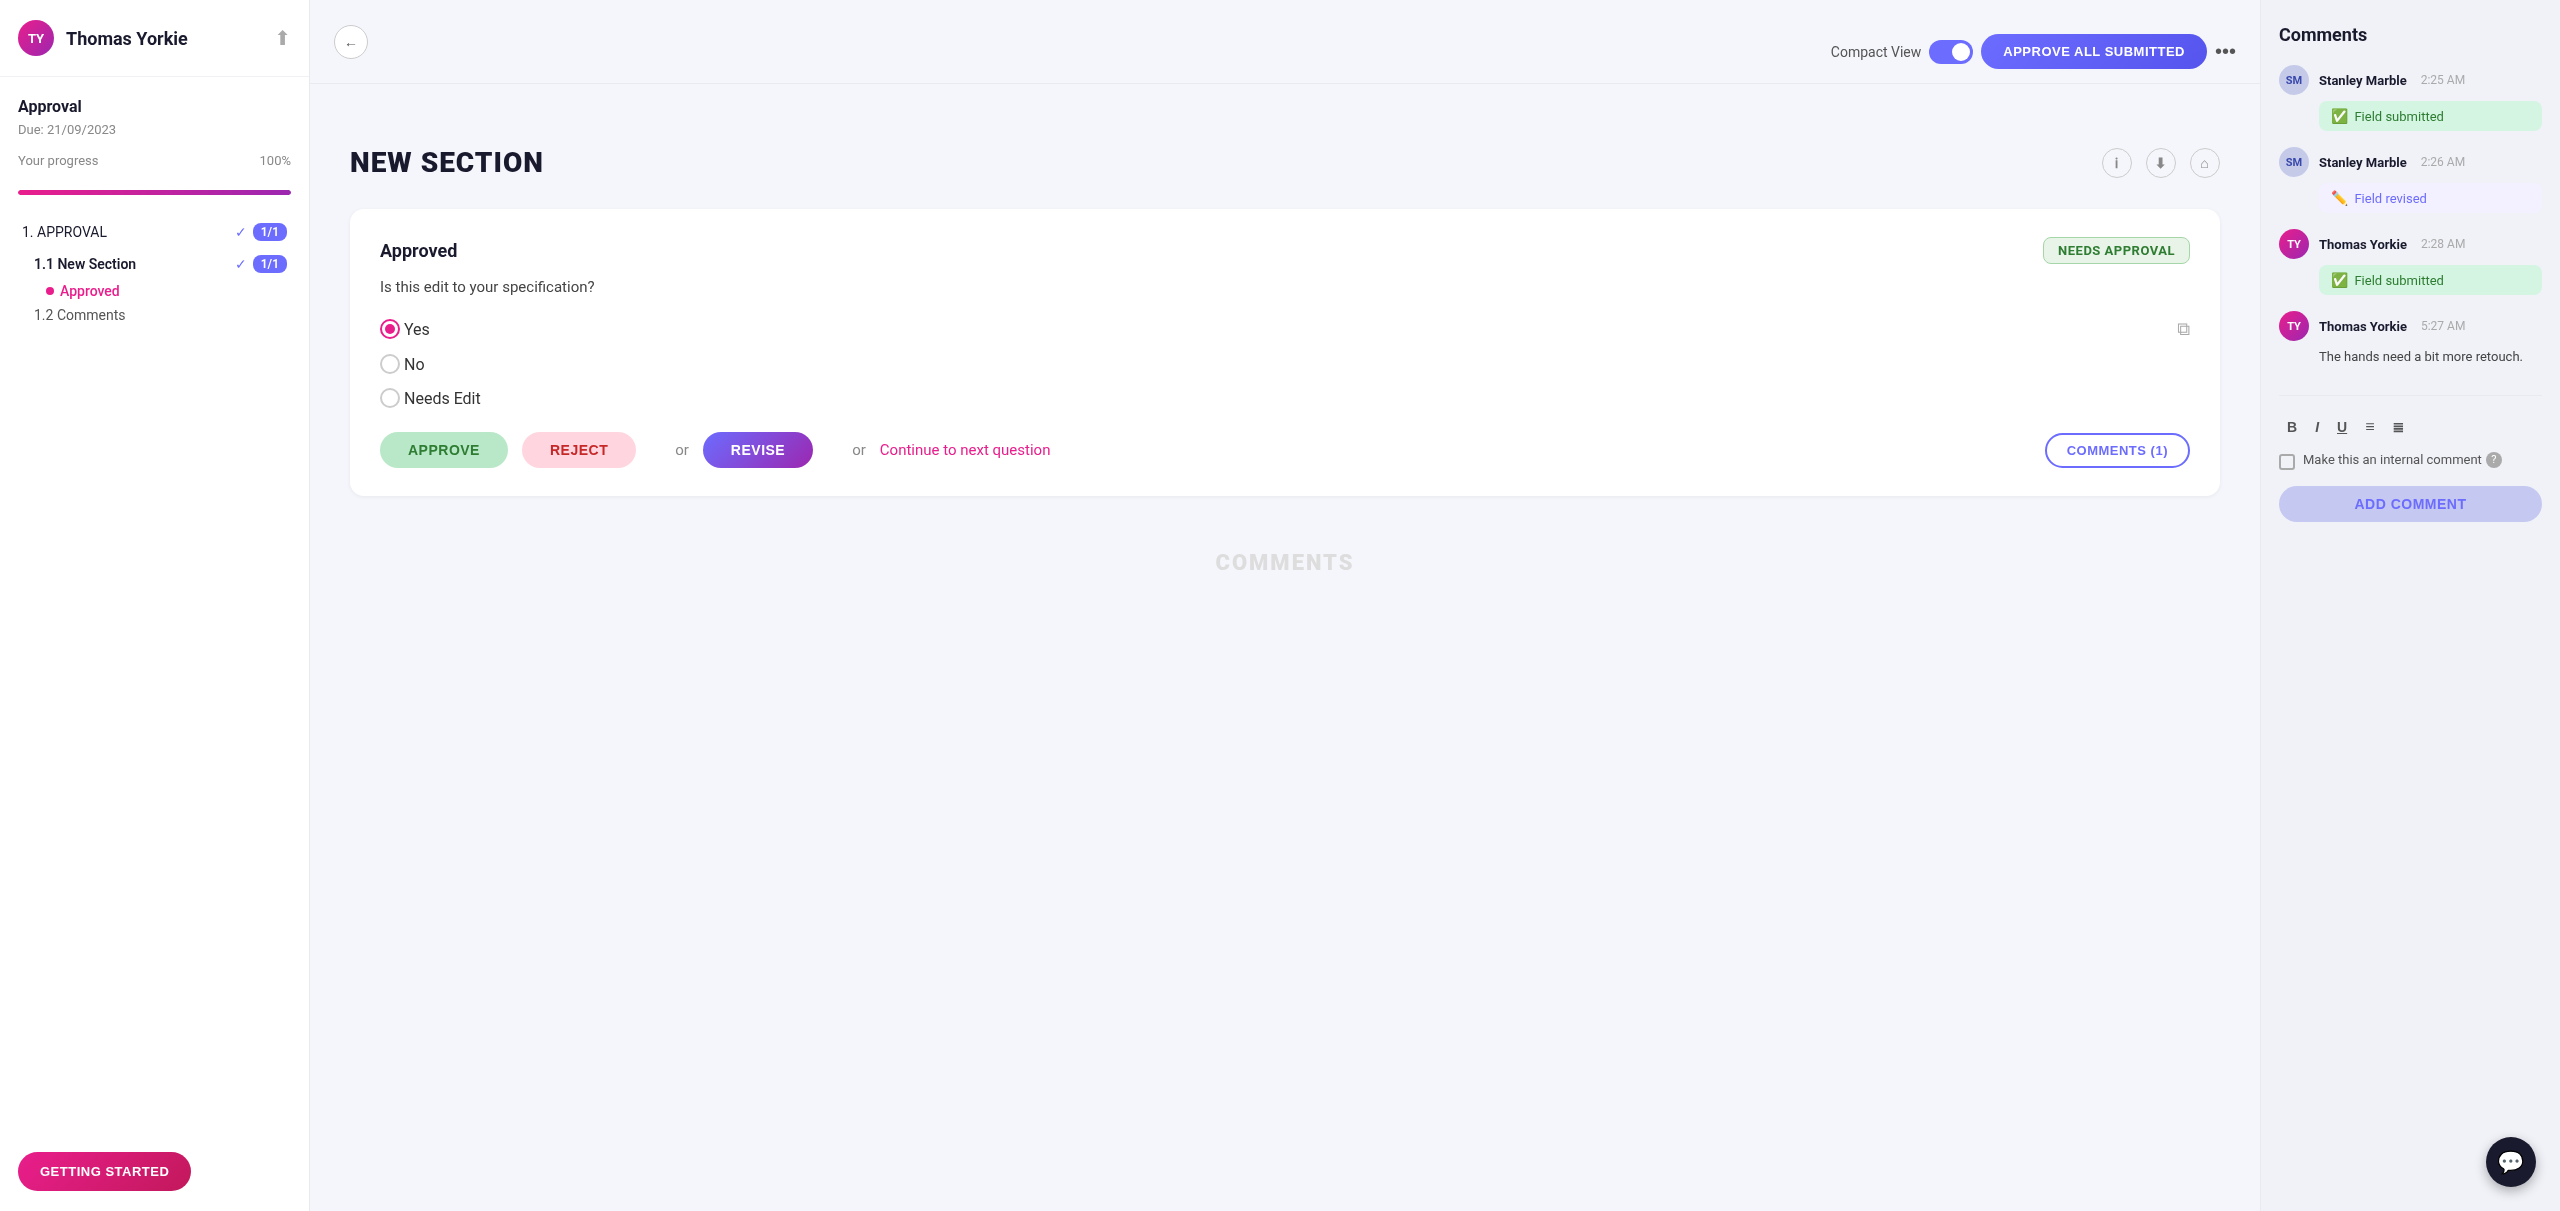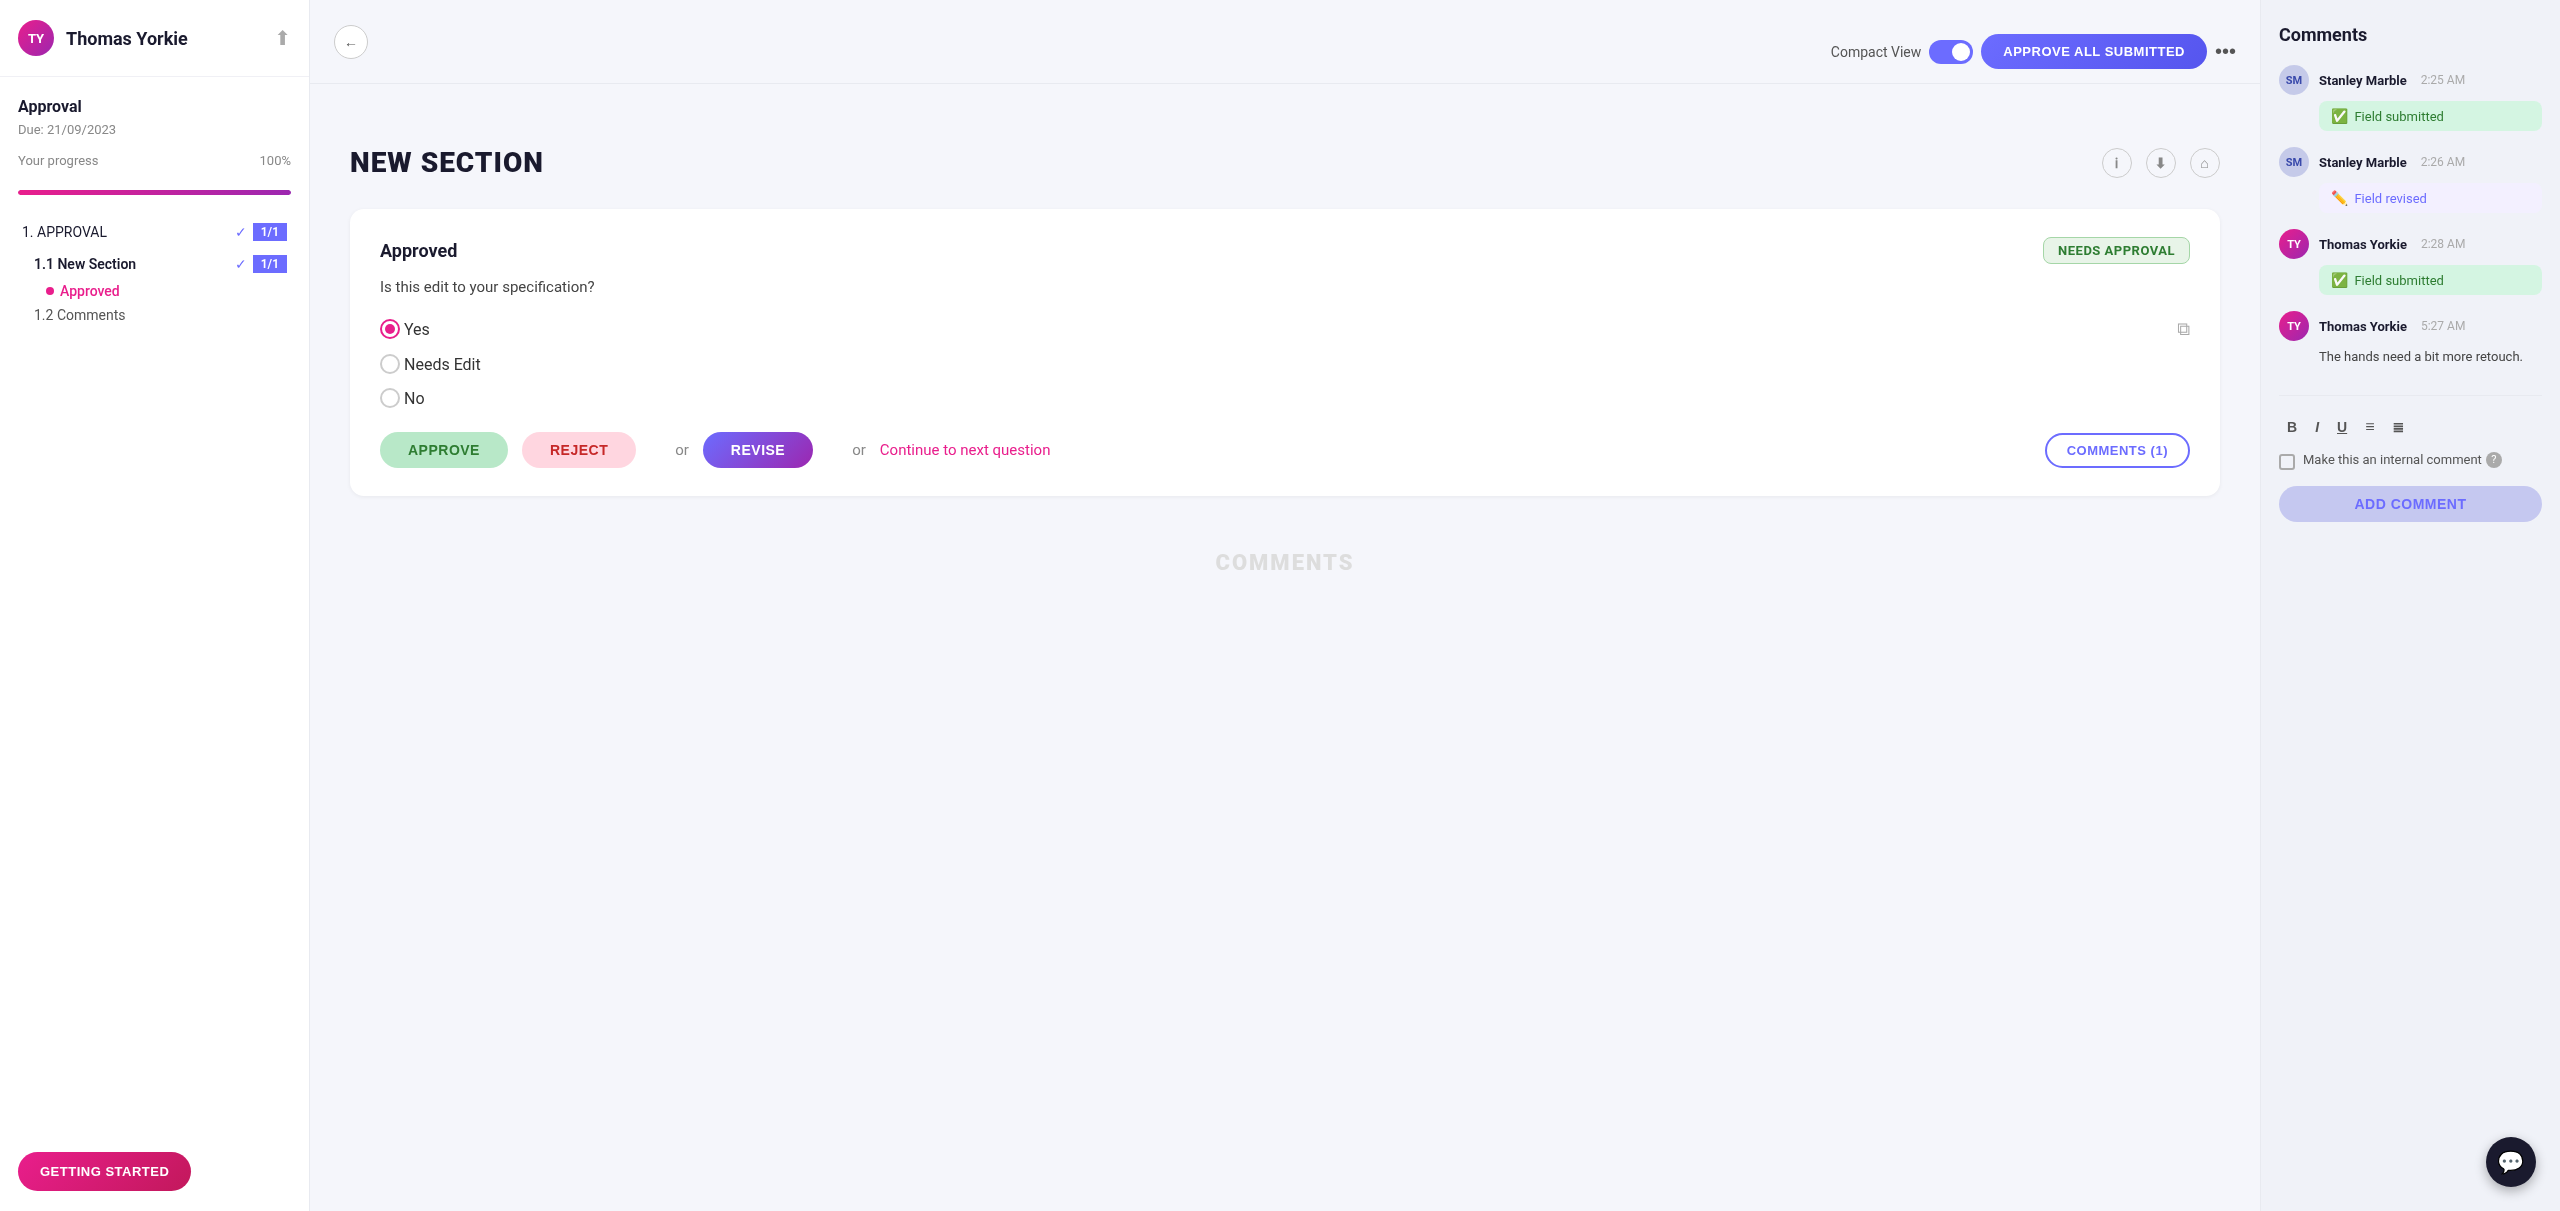--- a/index.html
+++ b/index.html
@@ -104,21 +104,21 @@
       align-items: center;
       gap: 6px;
     }
     .check-icon {
       color: #6c6cff;
       font-size: 14px;
     }
     .count-badge {
       background: #6c6cff;
       color: #fff;
-      border-radius: 0;
+      border-radius: 8px;
       padding: 2px 8px;
       font-size: 12px;
       font-weight: 600;
     }
     .nav-sub-item {
       padding: 6px 4px 6px 16px;
       display: flex;
       align-items: center;
       justify-content: space-between;
       cursor: pointer;
@@ -725,25 +725,25 @@
       <div class="radio-group">
         <label class="radio-option">
           <div class="radio-circle selected">
             <div class="radio-dot"></div>
           </div>
           <span>Yes</span>
           <span class="copy-icon">⧉</span>
         </label>
         <label class="radio-option">
           <div class="radio-circle"></div>
-          <span>Needs Edit</span>
+          <span>No</span>
         </label>
         <label class="radio-option">
           <div class="radio-circle"></div>
-          <span>No</span>
+          <span>Needs Edit</span>
         </label>
       </div>
 
       <div class="action-row">
         <button class="approve-btn">APPROVE</button>
         <button class="reject-btn">REJECT</button>
         <span class="or-text">or</span>
         <button class="revise-btn">REVISE</button>
         <span class="or-text">or</span>
         <a class="continue-link">Continue to next question</a>

